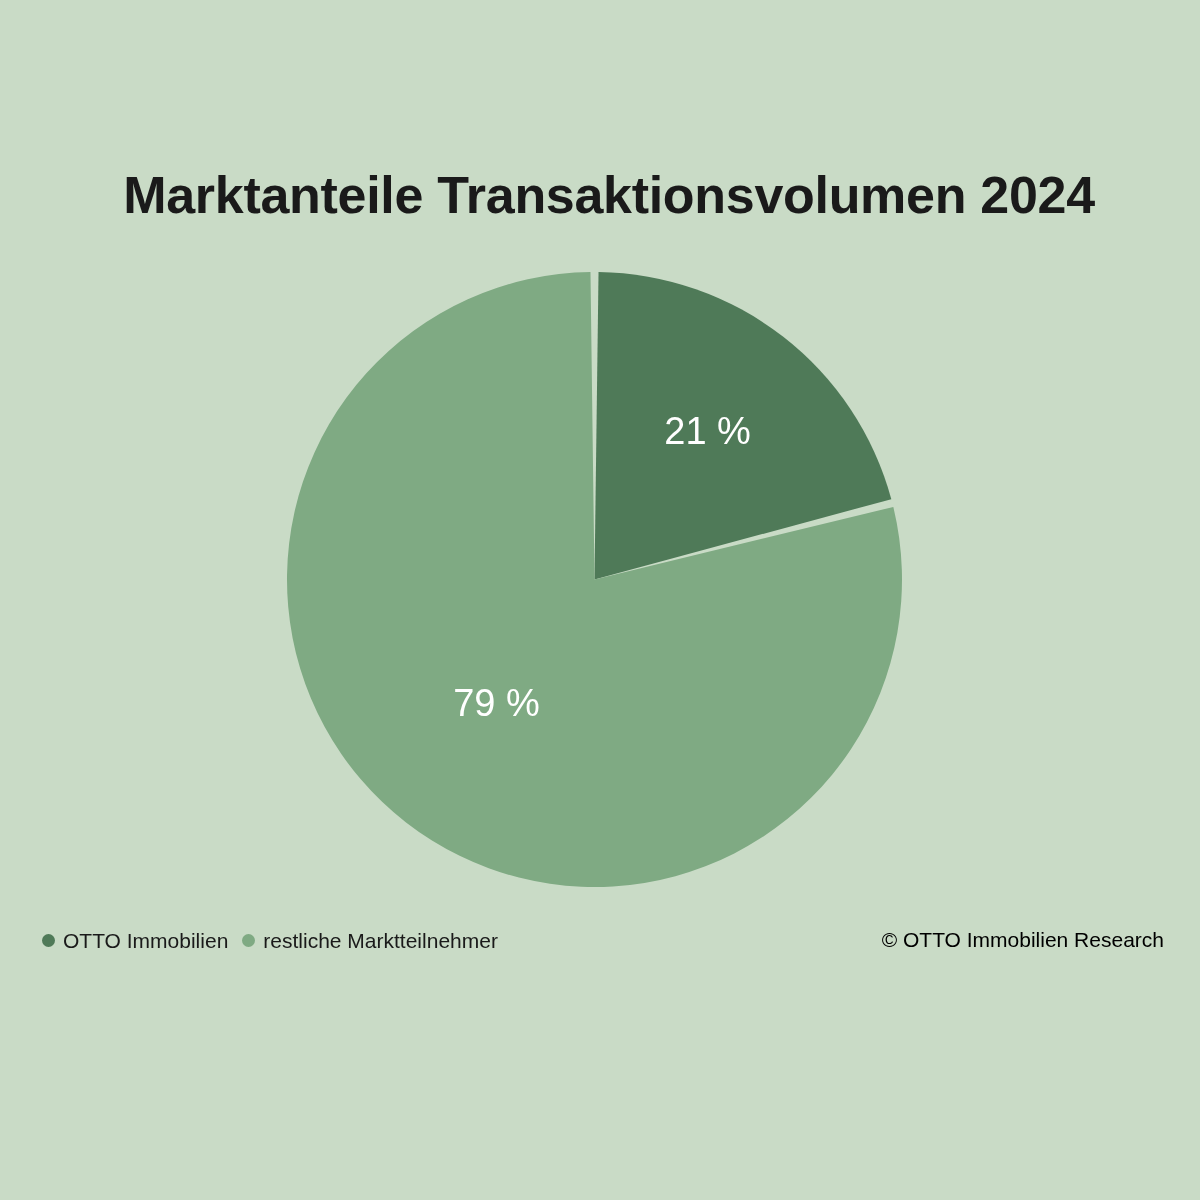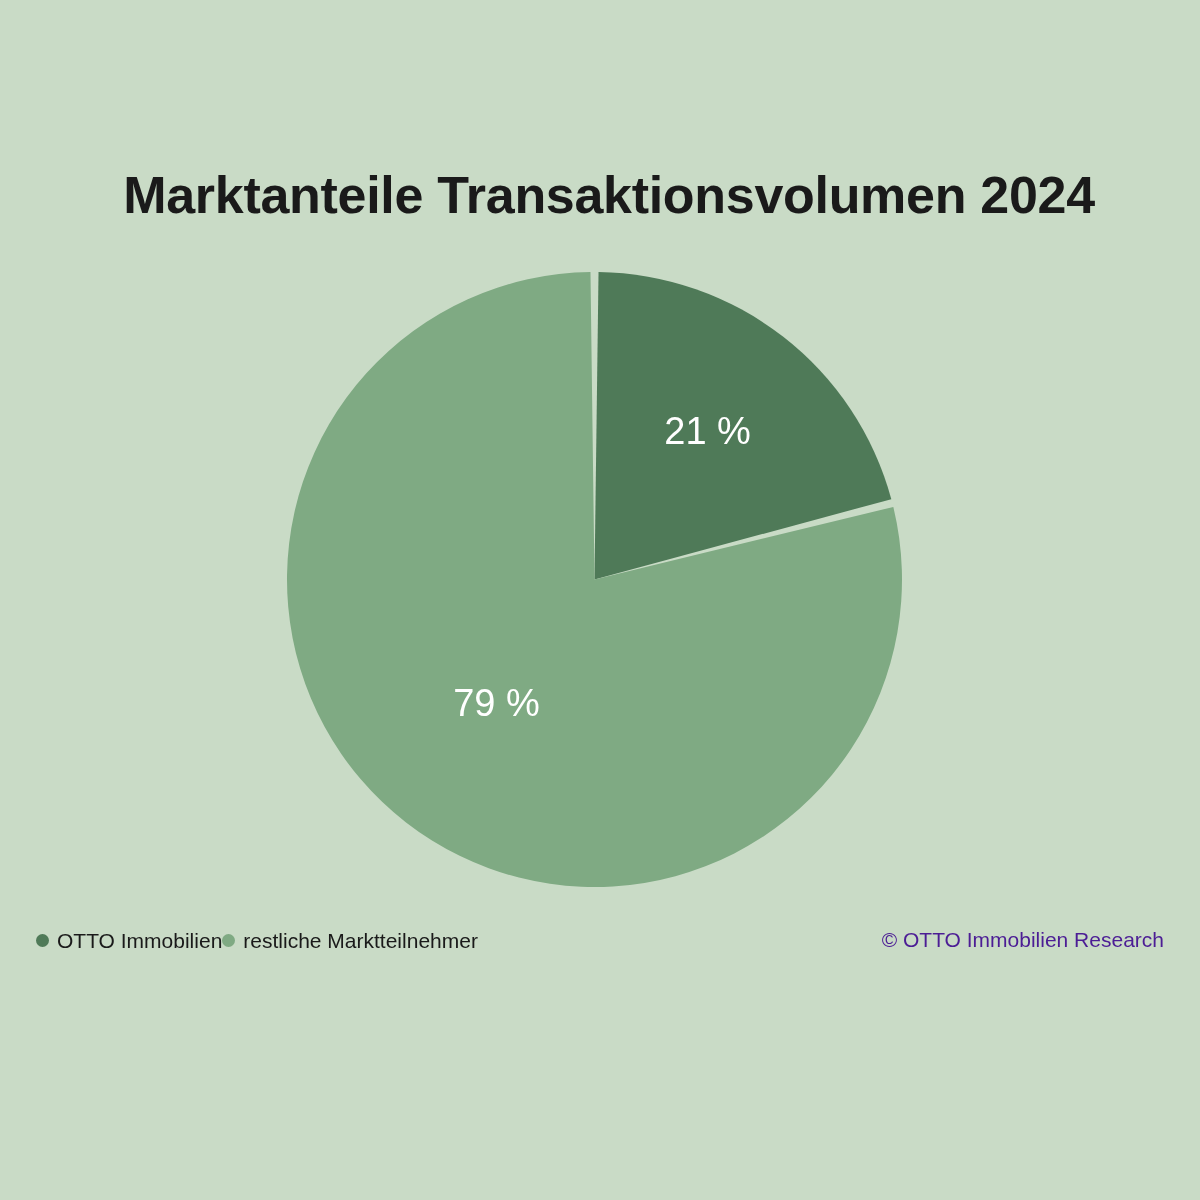--- a/index.html
+++ b/index.html
@@ -57,25 +57,25 @@
     font-family: "Liberation Sans", sans-serif;
     font-size: 38px;
     font-weight: 400;
     text-anchor: middle;
     dominant-baseline: middle;
   }
 
   
   .legend {
     position: absolute;
-    left: 36px;
+    left: 42px;
     top: 925px;
     display: flex;
     align-items: center;
-    gap: 0;
+    gap: 14px;
     height: 30px;
     text-align: center;
   }
   .legend-item {
     display: flex;
     align-items: center;
     gap: 8px;
   }
   .legend-dot {
     width: 13px;
@@ -93,21 +93,21 @@
 
   
   .source {
     position: absolute;
     right: 36px;
     top: 925px;
     height: 30px;
     display: flex;
     align-items: center;
     font-size: 21px;
-    color: #4c1d95;
+    color: #000000;
     white-space: nowrap;
   }
 </style>
 </head>
 <body style="background: rgb(201, 219, 198);">
 
 <div class="canvas">
 
   <div class="chart-title">Marktanteile Transaktionsvolumen 2024</div>
 

